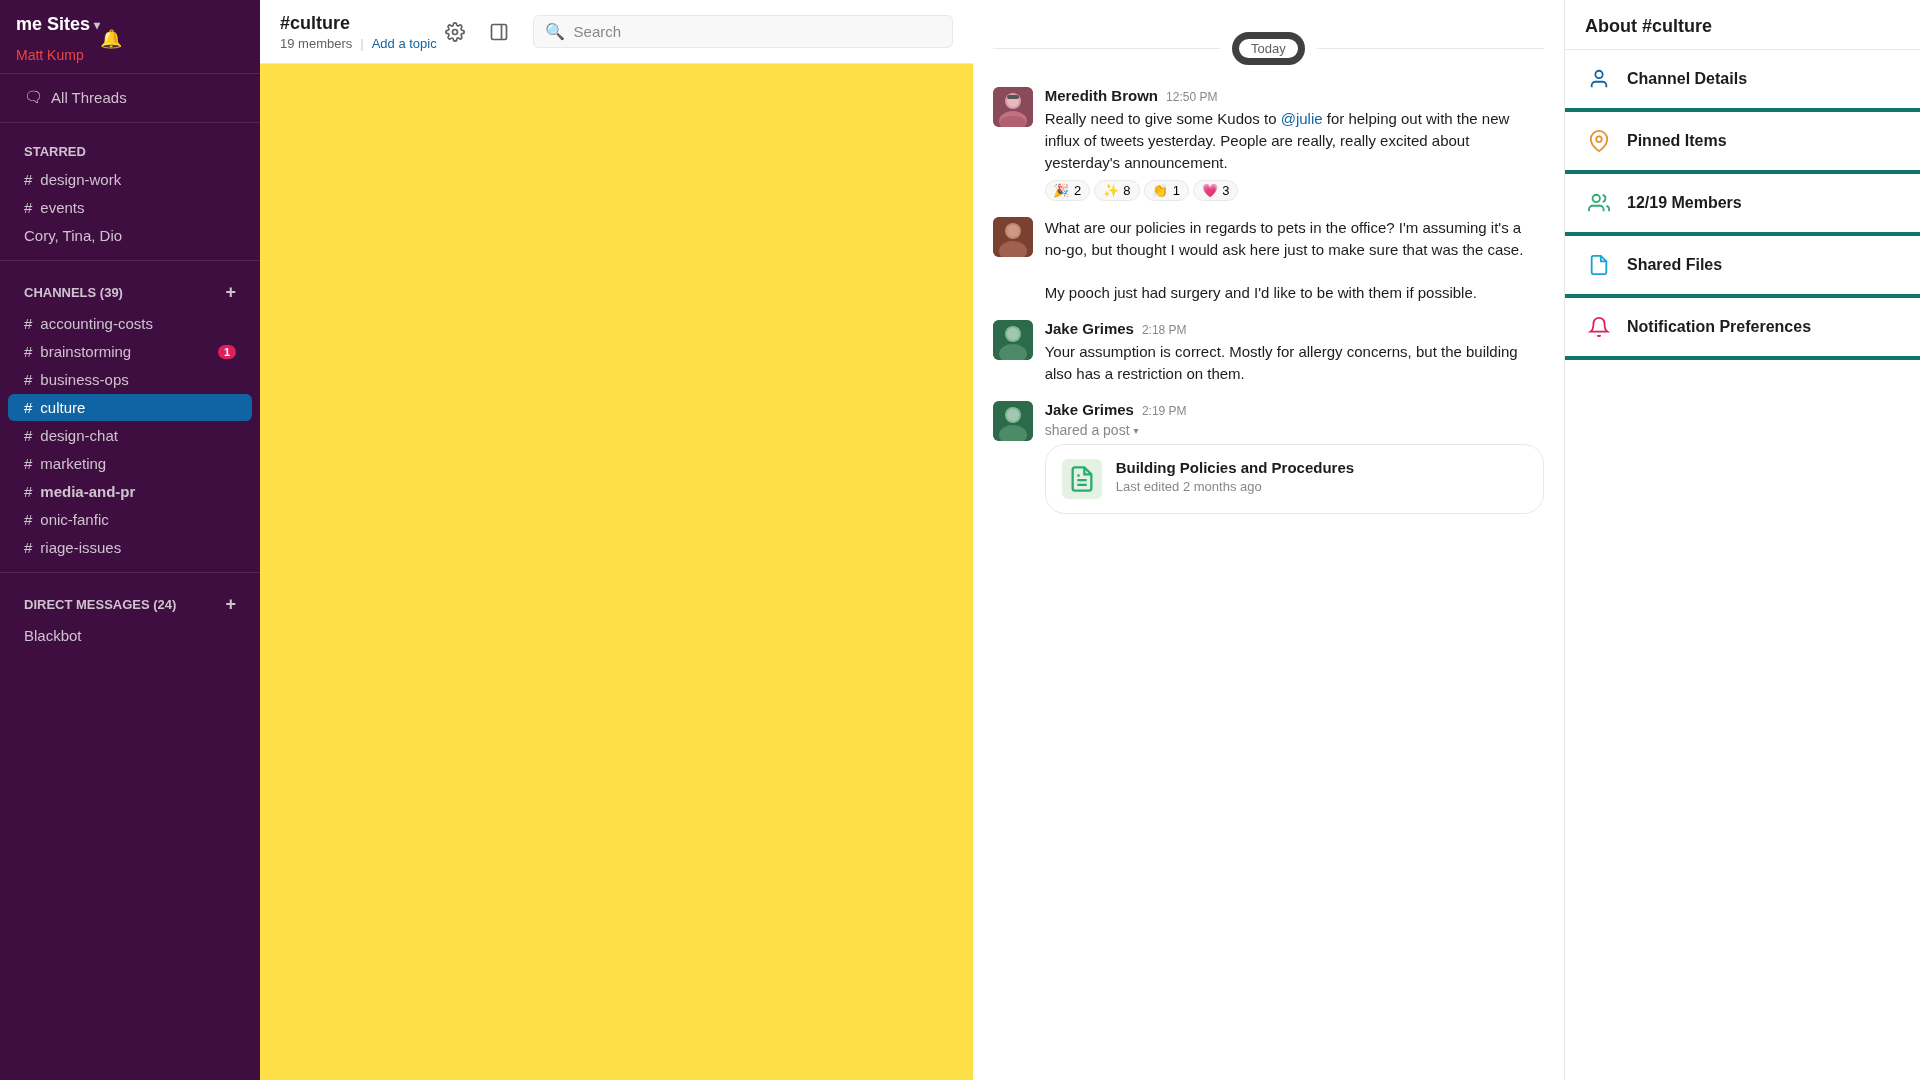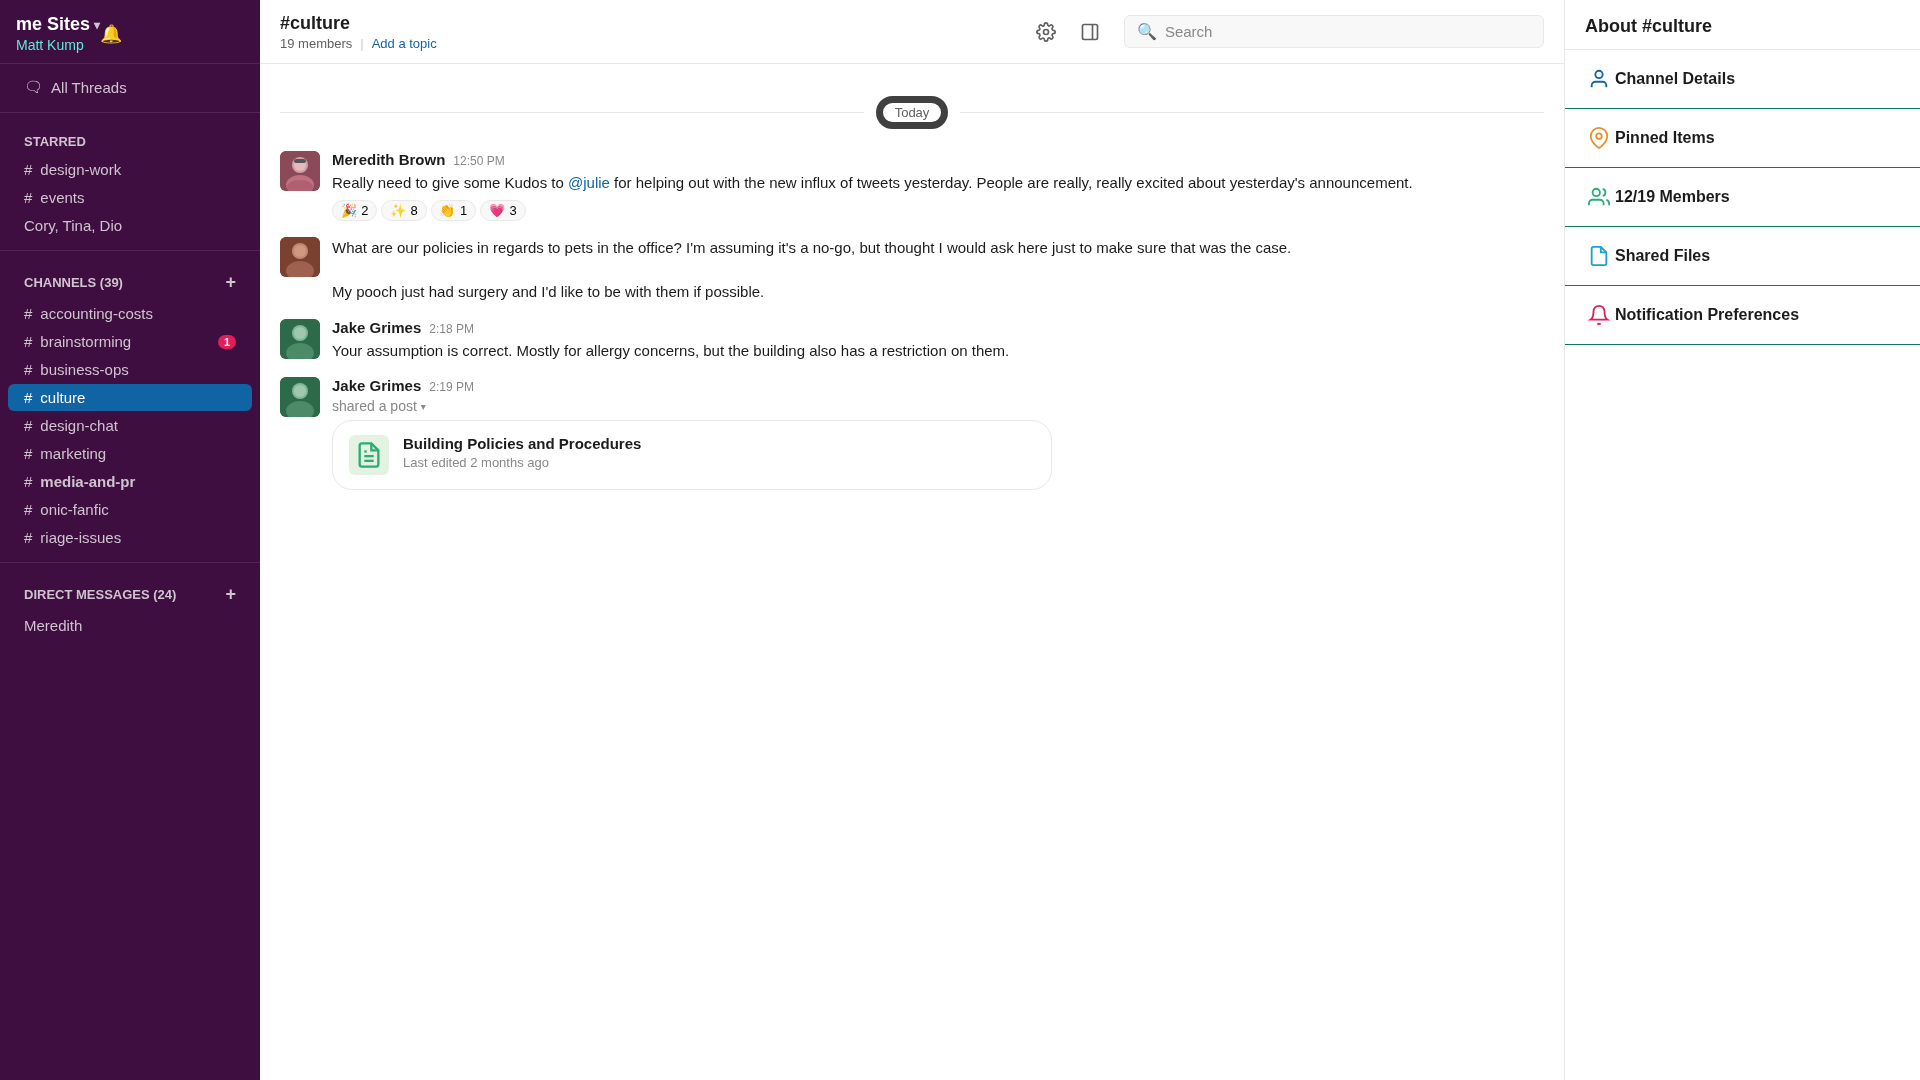--- a/index.html
+++ b/index.html
@@ -24,21 +24,21 @@
     }
     .workspace-name {
       font-size: 18px;
       font-weight: 900;
       color: #fff;
       display: flex;
       align-items: center;
       gap: 4px;
     }
     .workspace-name .chevron { font-size: 12px; color: #cfc3cf; }
-    .user-name { font-size: 14px; color: #5eead4; margin-top: 2px; }
+    .user-name { font-size: 14px; color: #ef4444; margin-top: 12px; }
     .bell-icon { color: #cfc3cf; font-size: 18px; cursor: pointer; }
 
     .sidebar-section { padding: 8px 0 4px 0; }
     .sidebar-item {
       padding: 5px 16px;
       font-size: 15px;
       color: #cfc3cf;
       cursor: pointer;
       display: flex;
       align-items: center;
@@ -74,21 +74,21 @@
       color: #cfc3cf;
       cursor: pointer;
     }
     .sidebar-divider { height: 1px; background: rgba(255,255,255,0.1); margin: 6px 0; }
     .all-threads { font-size: 15px; }
 
     
     #main {
       flex: 1;
       display: flex;
-      flex-direction: column;
+      flex-direction: row;
       background: #fde047;
       height: 100%;
       min-width: 0;
     }
 
     
     .channel-header {
       display: flex;
       align-items: center;
       padding: 12px 20px;
@@ -265,23 +265,23 @@
       border-bottom: 1px solid #e8e8e8;
     }
     .right-panel-title {
       font-size: 18px;
       font-weight: 900;
       color: #1d1c1d;
     }
     .right-panel-item {
       display: flex;
       align-items: center;
-      gap: 2px;
+      gap: 14px;
       padding: 18px 20px;
-      border-bottom: 1px solid #0f766e;
+      border-bottom: 4px solid #0f766e;
       cursor: pointer;
     }
     .right-panel-item-icon {
       font-size: 22px;
       width: 28px;
       display: flex;
       align-items: center;
       justify-content: center;
     }
     .right-panel-item-label {
@@ -383,21 +383,21 @@
   </div>
 
   <div class="sidebar-divider"></div>
 
   <div class="sidebar-section">
     <div class="sidebar-section-label">
       <span>DIRECT MESSAGES (24)</span>
       <span class="add-btn">+</span>
     </div>
     <div class="sidebar-item">
-      <span>Meredith</span>
+      <span>Blackbot</span>
     </div>
   </div>
 </div>
 
 <div id="main">
 
   <div class="channel-header">
     <div class="channel-title-area">
       <div class="channel-title">
         <span>#culture</span>

